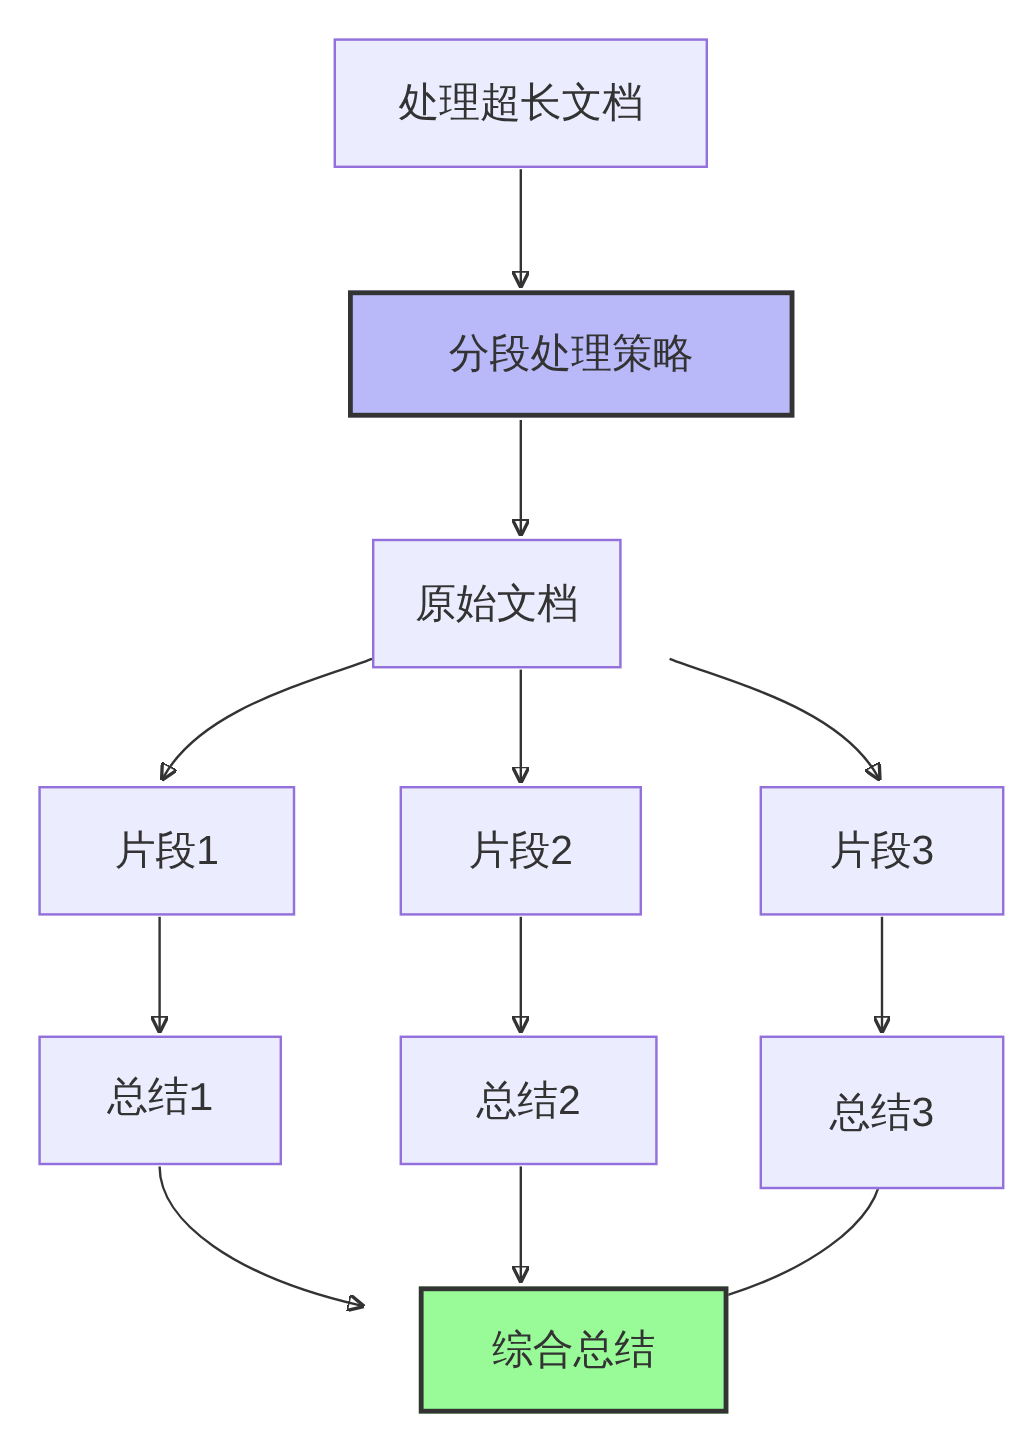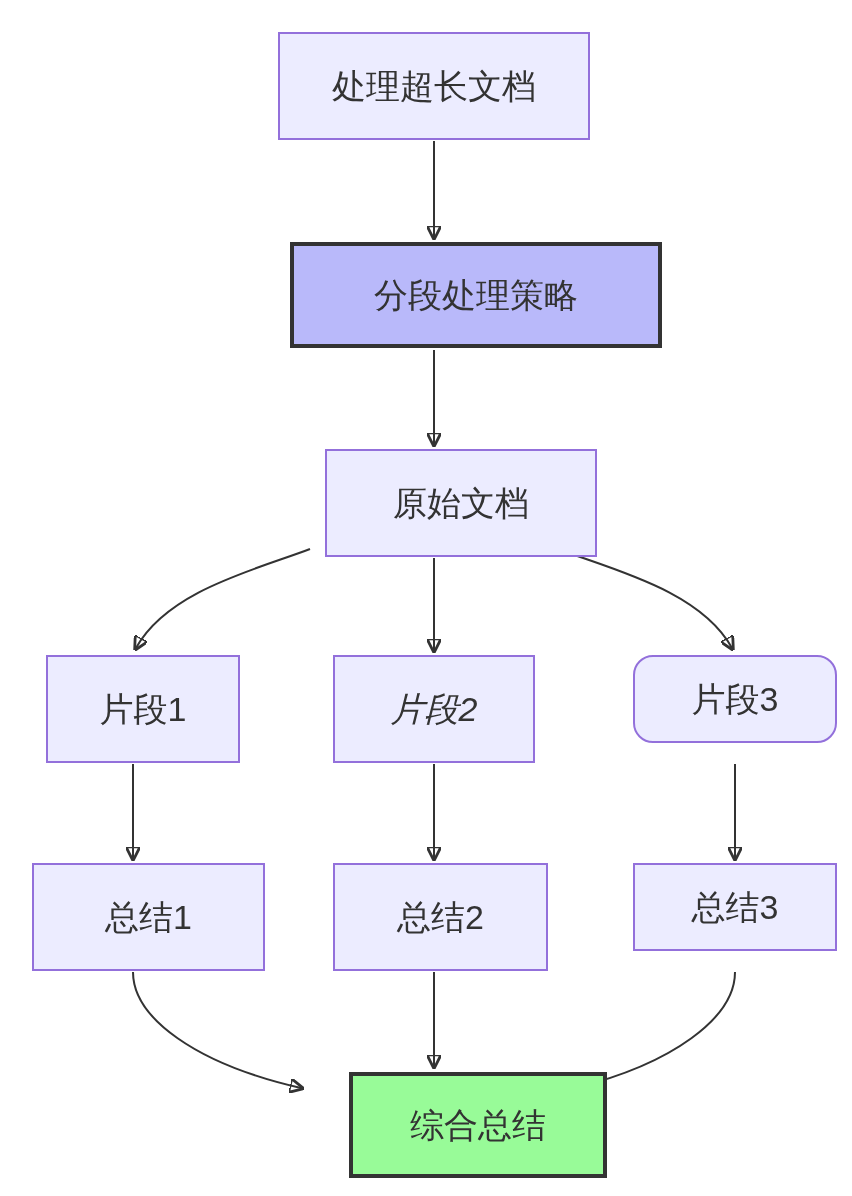--- a/index.html
+++ b/index.html
@@ -51,27 +51,27 @@
     background: var(--emphasis-purple-fill);
     border: 4px solid var(--emphasis-border);
   }
   .node.emphasis-green {
     background: var(--emphasis-green-fill);
     border: 4px solid var(--emphasis-border);
   }
   
   .n-a  { left: 278px; top: 32px;   width: 312px; height: 108px; }
   .n-b  { left: 278px; top: 242px;  width: 372px; height: 106px; margin-left: 12px; }
-  .n-c  { left: 310px; top: 449px;  width: 272px; height: 108px; margin-left: 15px; }
-  .n-d1 { left: 32px;  top: 655px;  width: 194px; height: 108px; margin-left: 14px; }
-  .n-d2 { left: 333px; top: 655px;  width: 202px; height: 108px; font-style: italic; }
-  .n-d3 { left: 633px; top: 655px;  width: 204px; height: 88px; border-radius: 20px; }
-  .n-e1 { left: 32px;  top: 863px;  width: 233px; height: 108px; }
+  .n-c  { left: 310px; top: 449px;  width: 208px; height: 108px; }
+  .n-d1 { left: 32px;  top: 655px;  width: 214px; height: 108px; }
+  .n-d2 { left: 333px; top: 655px;  width: 202px; height: 108px; }
+  .n-d3 { left: 633px; top: 655px;  width: 204px; height: 108px; }
+  .n-e1 { left: 32px;  top: 863px;  width: 203px; height: 108px; font-family: Liberation Mono, monospace; }
   .n-e2 { left: 333px; top: 863px;  width: 215px; height: 108px; }
-  .n-e3 { left: 633px; top: 863px;  width: 204px; height: 88px; }
+  .n-e3 { left: 633px; top: 863px;  width: 204px; height: 128px; }
   .n-f  { left: 309px; top: 1072px; width: 258px; height: 106px; margin-left: 40px; }
 </style>
 </head>
 <body>
 
 <div class="canvas">
 
   <svg class="edges" viewBox="0 0 852 1196" xmlns="http://www.w3.org/2000/svg">
     <defs>
       <marker id="arrow" viewBox="0 0 10 10" refX="8" refY="5" markerWidth="7" markerHeight="7" orient="auto-start-reverse">

